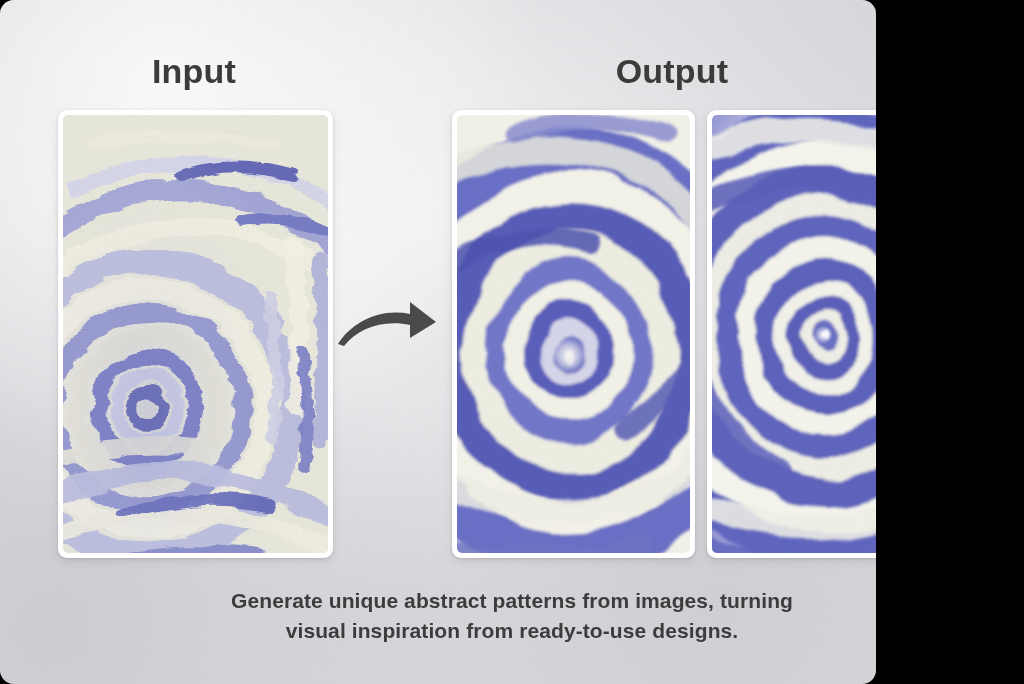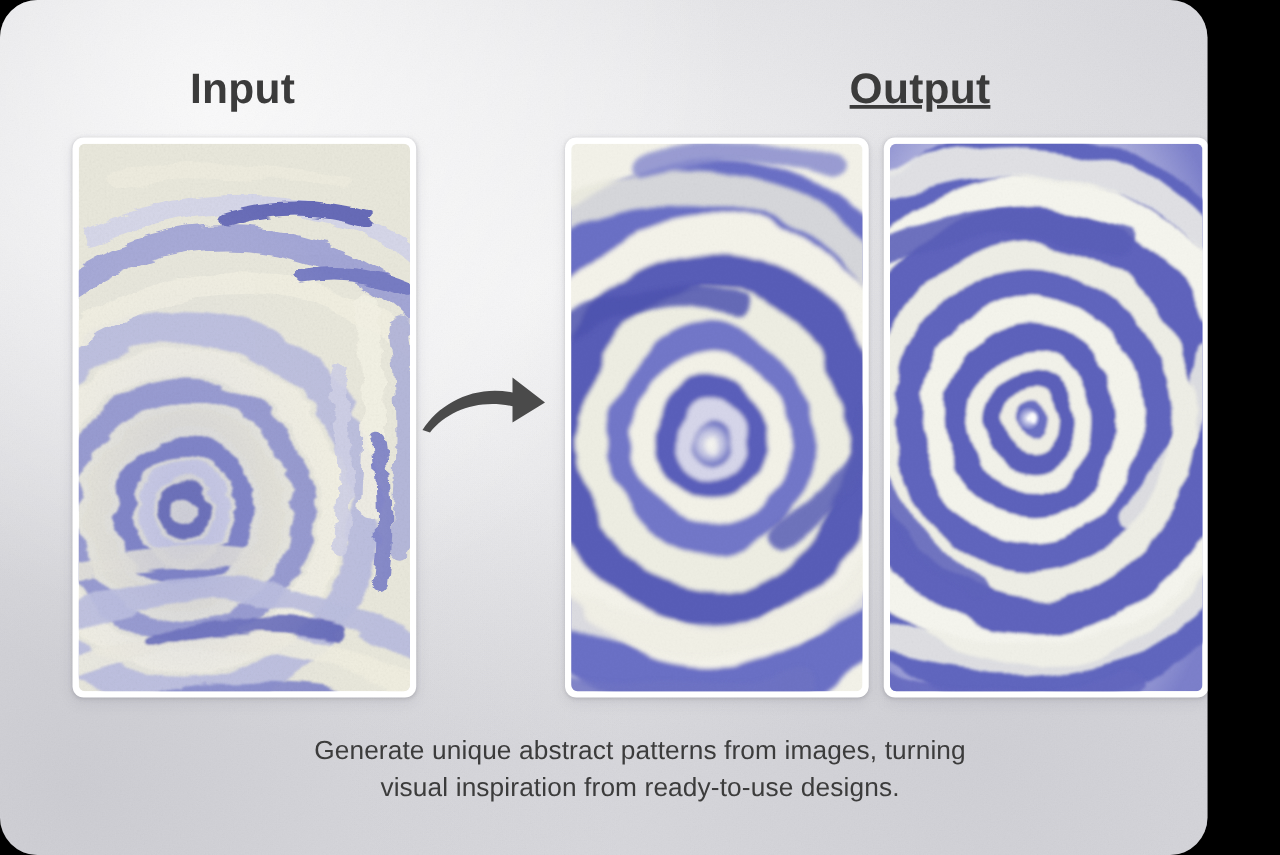--- a/index.html
+++ b/index.html
@@ -10,23 +10,23 @@
   body {
     width: 1024px;
     height: 684px;
     overflow: hidden;
     font-family: "Liberation Sans", sans-serif;
   }
 
   #card {
     position: absolute;
     left: 0; top: 0;
-    width: 966px;
+    width: 876px;
     height: 684px;
-    border-radius: 30px;
+    border-radius: 14px;
     overflow: hidden;
     background:
       radial-gradient(ellipse 70% 55% at 46% 34%, #f3f3f4 0%, #ececee 45%, #e2e2e5 80%, #dcdce0 100%);
   }
   
   #card::before {
     content: "";
     position: absolute;
     inset: 0;
     background:
@@ -53,21 +53,21 @@
     position: absolute;
     font-size: 34px;
     font-weight: bold;
     color: #3b3b3b;
     letter-spacing: 0.2px;
     text-align: center;
     white-space: nowrap;
     transform: translateX(-50%);
   }
   #title-input  { left: 194px; top: 52px; }
-  #title-output { left: 736px; top: 52px; text-decoration: underline; }
+  #title-output { left: 672px; top: 52px; }
 
   .frame {
     position: absolute;
     background: #ffffff;
     border-radius: 9px;
     box-shadow: 0 1px 3px rgba(120,120,130,0.30), 0 4px 10px rgba(110,110,125,0.14);
     padding: 5px;
     box-sizing: border-box;
     overflow: hidden;
   }
@@ -94,21 +94,21 @@
     position: absolute;
     left: 0;
     top: 586px;
     width: 1024px;
     text-align: center;
     font-size: 21px;
     line-height: 30px;
     color: #3c3c3c;
     letter-spacing: 0.1px;
   }
-  #caption .cap-line { display: block; }
+  #caption .cap-line { display: block; font-weight: bold; }
 </style>
 </head>
 <body>
 
 <div id="card">
 
   <svg id="grain" xmlns="http://www.w3.org/2000/svg" width="1024" height="684">
     <filter id="grainFilter">
       <feTurbulence type="fractalNoise" baseFrequency="0.9" numOctaves="3" seed="7"></feTurbulence>
       <feColorMatrix type="saturate" values="0"></feColorMatrix>

